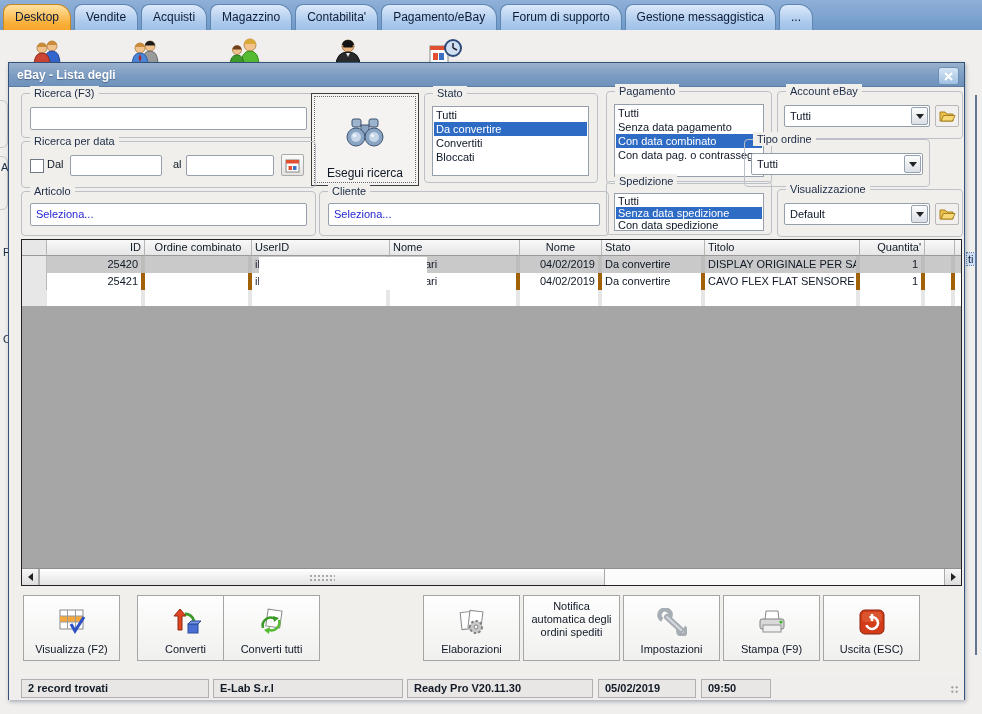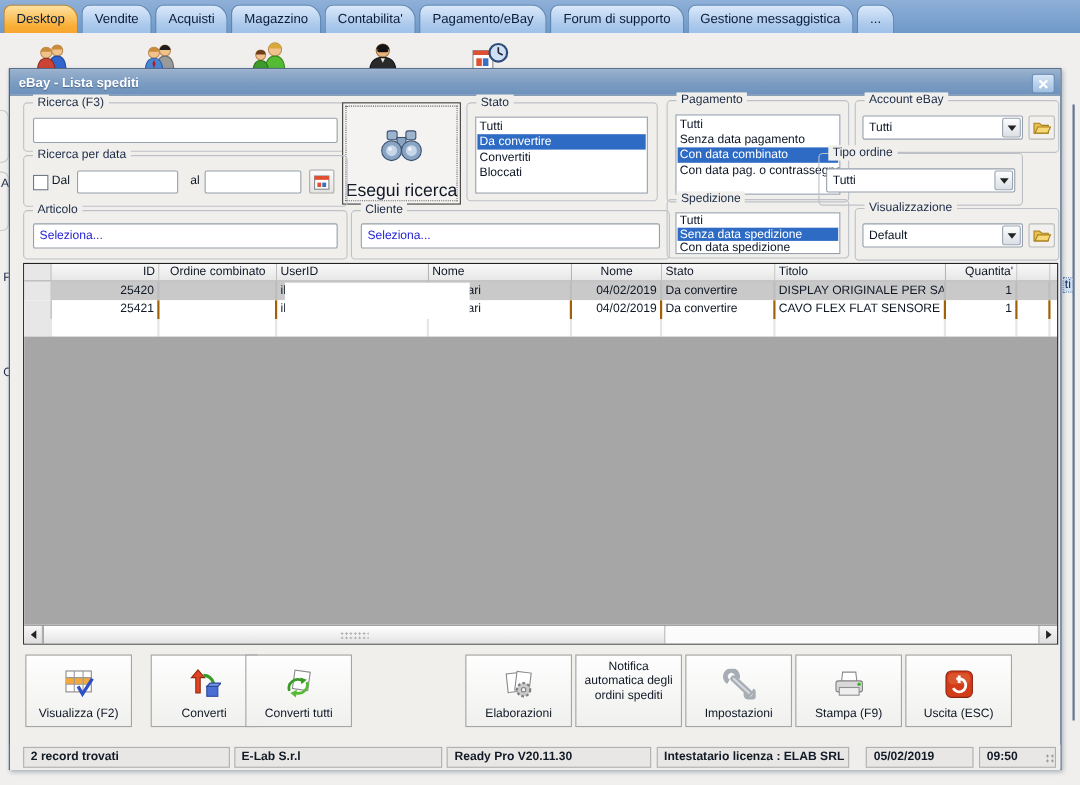--- a/index.html
+++ b/index.html
@@ -59,31 +59,31 @@
     box-sizing:border-box;display:flex;align-items:center;justify-content:center;}
   .cb{position:absolute;width:12px;height:12px;background:#fff;border:1px solid #6f7a86;}
   .flbl{position:absolute;font-size:11px;color:#101826;}
   .calbtn{position:absolute;width:23px;height:22px;background:linear-gradient(#fbfbfb,#e3e3e1);
     border:1px solid #aaa;border-radius:2px;box-sizing:border-box;display:flex;align-items:center;justify-content:center;}
   
   .esegui{position:absolute;left:302px;top:30px;width:108px;height:93px;background:#f4f3f1;
     border:1px solid #3c3c3c;box-sizing:border-box;}
   .einner{position:absolute;inset:2px;border:1px dotted #666;display:flex;flex-direction:column;align-items:center;}
   .eico{flex:1;display:flex;align-items:center;}
-  .elbl{font-size:16px;color:#101826;line-height:15px;padding-bottom:1px;white-space:nowrap;}
+  .elbl{font-size:12px;color:#101826;line-height:15px;padding-bottom:1px;white-space:nowrap;}
   
   .tbl{position:absolute;left:12px;top:176px;width:941px;height:347px;border:1px solid #222;
     background:#fff;display:flex;flex-direction:column;overflow:hidden;box-sizing:border-box;}
   .thead,.row{display:flex;flex-shrink:0;}
   .thead{height:16px;}
   .th{font-size:11px;line-height:15px;background:linear-gradient(#f9f9f9,#e6e6e6);
     border-right:1px solid #b6b6b6;border-bottom:1px solid #9a9a9a;padding:0 3px;
     white-space:nowrap;overflow:hidden;box-sizing:border-box;}
   .row{height:17px;background:#fff;}
-  .td{font-size:11px;line-height:16px;border-right:2px solid #a16207;padding:0 3px;
+  .td{font-size:11px;line-height:16px;border-right:4px solid #a16207;padding:0 3px;
     white-space:nowrap;overflow:hidden;box-sizing:border-box;}
   .row.sel{background:#c9c9c9;}
   .row.sel .td{border-right-color:#bdbdbd;}
   .row.empty{height:16px;}
   .row.empty .td{border-right-color:#e6e6e6;}
   .rowhdr{background:#e7e7e7;border-right:1px solid #b6b6b6;box-sizing:border-box;}
   .col-h{width:25px;}.col-id{width:98px;}.col-oc{width:107px;}.col-user{width:138px;}
   .col-nome{width:130px;}.col-data{width:82px;}.col-stato{width:103px;}.col-tit{width:155px;}
   .col-qta{width:65px;}.col-x{width:30px;}.col-fill{flex:1;border-right:none;}
   .ta-r{text-align:right;}.ta-c{text-align:center;}
@@ -181,21 +181,21 @@
 <div class="bg-arc" style="left:-14px;top:156px;width:20px;height:52px"></div>
 <div class="bg-vline"></div>
 <span class="frag" style="left:1px;top:161px">Ar</span>
 <span class="frag" style="left:3px;top:246px">F</span>
 <span class="frag" style="left:3px;top:333px">O</span>
 <span class="frag frag-ti" style="left:967px;top:253px">ti</span>
 
 <div class="window">
 
   <div class="titlebar">
-    <span class="title">eBay - Lista spediti</span>
+    <span class="title">eBay - Lista degli</span>
     <span class="closebtn">
       <svg width="9" height="9">
         <line x1="1" y1="1" x2="8" y2="8" stroke="#fff" stroke-width="2"></line>
         <line x1="8" y1="1" x2="1" y2="8" stroke="#fff" stroke-width="2"></line>
       </svg>
     </span>
   </div>
 
   <div class="grp" style="left:12px;top:30px;width:293px;height:43px">
     <span class="glbl">Ricerca (F3)</span>
@@ -489,19 +489,18 @@
         <line x1="14" y1="6" x2="14" y2="13" stroke="#fff" stroke-width="2.6"></line>
       </svg>
     </div>
     <span class="albl">Uscita (ESC)</span>
   </div>
 
   <div class="sbar">
     <span class="scell s1">2 record trovati</span>
     <span class="scell s2">E-Lab S.r.l</span>
     <span class="scell s3">Ready Pro V20.11.30</span>
-    <span class="scell s4">Intestatario licenza : ELAB SRL</span>
     <span class="scell s5">05/02/2019</span>
     <span class="scell s6">09:50</span>
     <span class="szgrip"></span>
   </div>
 
 </div>
 
 </body></html>

